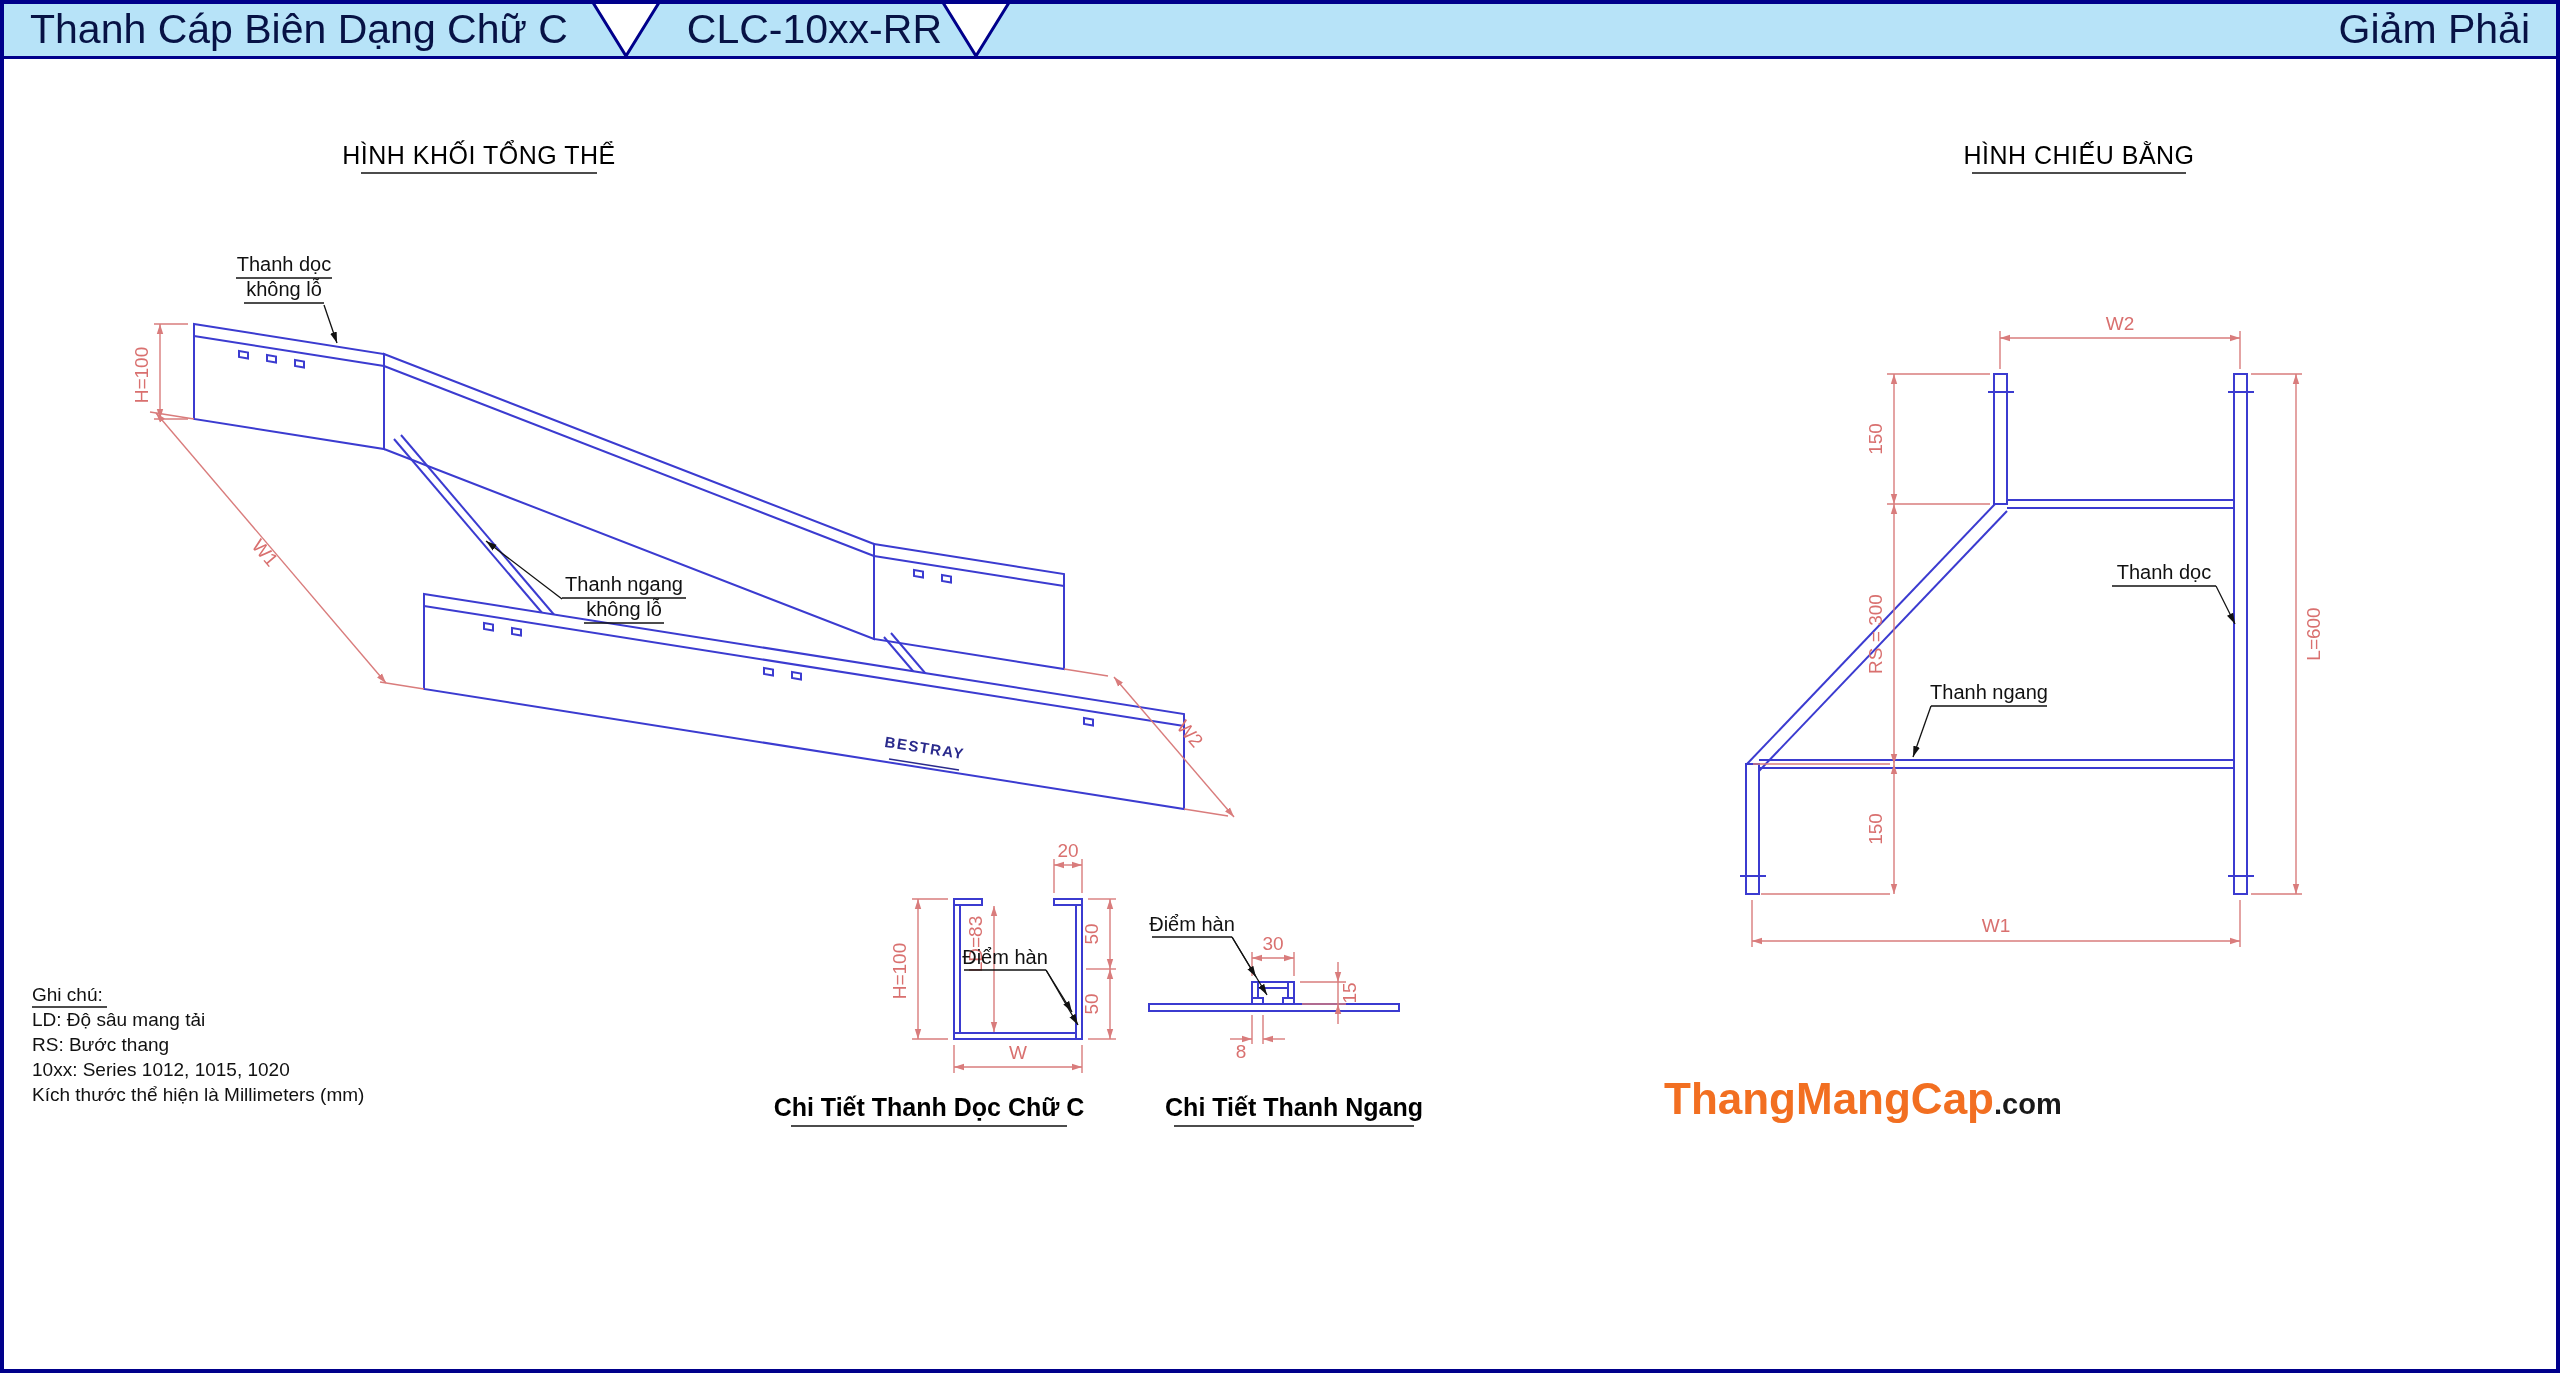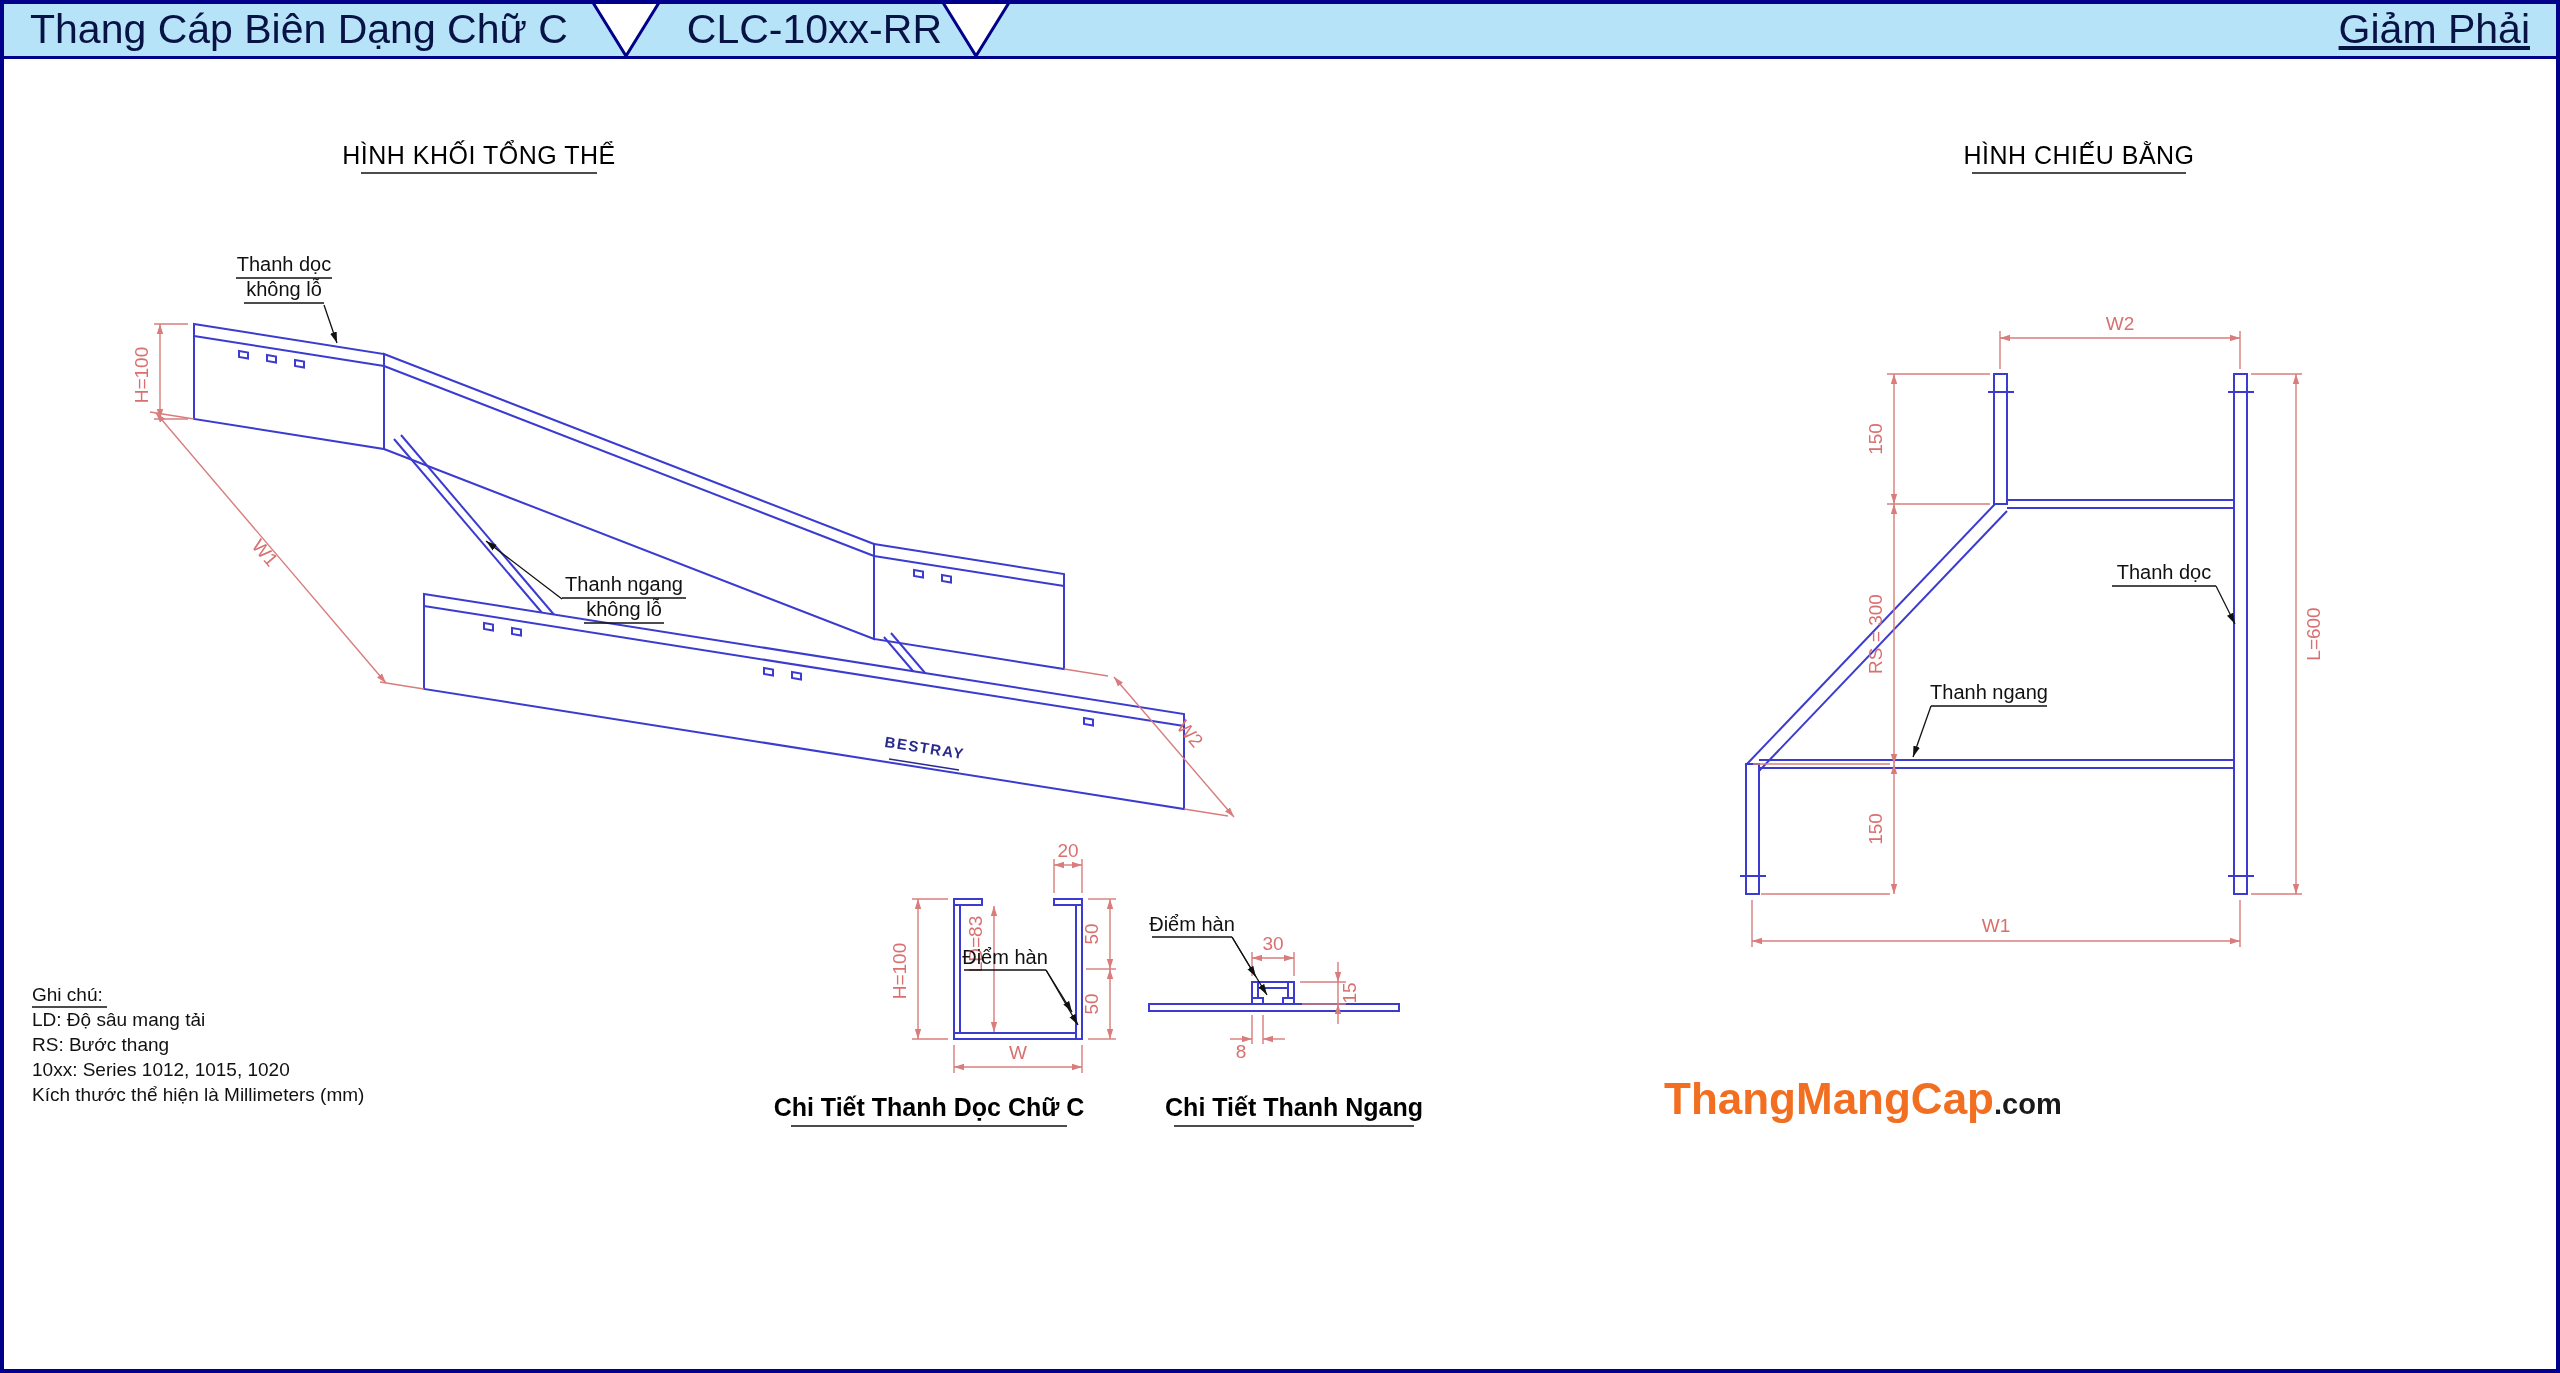--- a/index.html
+++ b/index.html
@@ -4,21 +4,21 @@
 <style>
   html,body{margin:0;padding:0;background:#fff;}
   .page{position:relative;width:2560px;height:1373px;box-sizing:border-box;
         border:4px solid #00008b;background:#fff;overflow:hidden;
         font-family:"Liberation Sans",sans-serif;}
   .header{position:relative;height:52px;background:#b7e3f8;border-bottom:3px solid #00008b;}
   .header .htxt{position:absolute;top:0;height:52px;line-height:50px;font-size:41px;
         color:#071245;white-space:nowrap;}
   .h-left{left:26px;}
   .h-center{left:656px;width:282px;text-align:right;}
-  .h-right{right:26px;text-decoration:underline;}
+  .h-right{right:26px;}
   .hsep{position:absolute;left:0;top:0;width:100%;height:100%;}
   .main-svg{position:absolute;left:0;top:55px;}
   text{font-family:"Liberation Sans",sans-serif;}
   .bl{stroke:#3b3bd0;stroke-width:2;fill:none;}
   .blw{stroke:#3b3bd0;stroke-width:2;fill:#fff;}
   .rl{stroke:#d97c7c;stroke-width:1.4;fill:none;}
   .ul{stroke:#111;stroke-width:1.3;}
   .ldr{stroke:#111;stroke-width:1.3;fill:none;}
   .rt{fill:#d9706f;font-size:19px;}
   .bt{fill:#111;font-size:20px;}
@@ -30,21 +30,21 @@
 </head>
 <body>
 
 <div class="page">
 
   <div class="header">
     <svg class="hsep" viewBox="0 0 2552 52" preserveAspectRatio="none">
       <polygon points="588,-3 656,-3 622,52" fill="#ffffff" stroke="#00008b" stroke-width="3"></polygon>
       <polygon points="938,-3 1006,-3 972,52" fill="#ffffff" stroke="#00008b" stroke-width="3"></polygon>
     </svg>
-    <div class="htxt h-left">Thang Cáp Biên Dạng Chữ C</div>
+    <div class="htxt h-left">Thanh Cáp Biên Dạng Chữ C</div>
     <div class="htxt h-center">CLC-10xx-RR</div>
     <div class="htxt h-right">Giảm Phải</div>
   </div>
 
   <svg class="main-svg" width="2552" height="1310" viewBox="0 0 2552 1310">
     <defs>
       <marker id="ra" markerWidth="12" markerHeight="10" refX="10" refY="4" orient="auto-start-reverse" markerUnits="userSpaceOnUse">
         <path d="M0,0.8 L10,4 L0,7.2 Z" fill="#d97c7c"></path>
       </marker>
       <marker id="ab" markerWidth="13" markerHeight="10" refX="11" refY="4" orient="auto-start-reverse" markerUnits="userSpaceOnUse">

